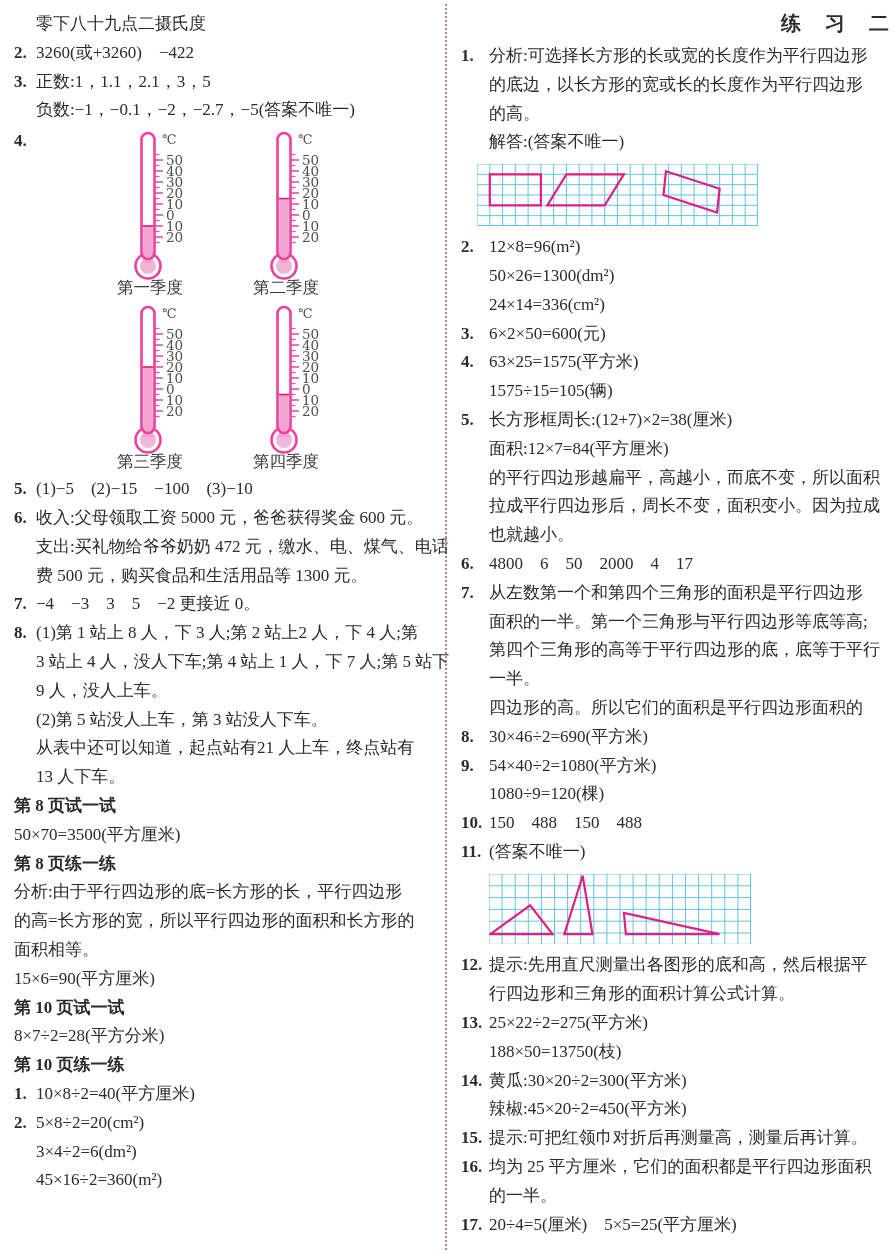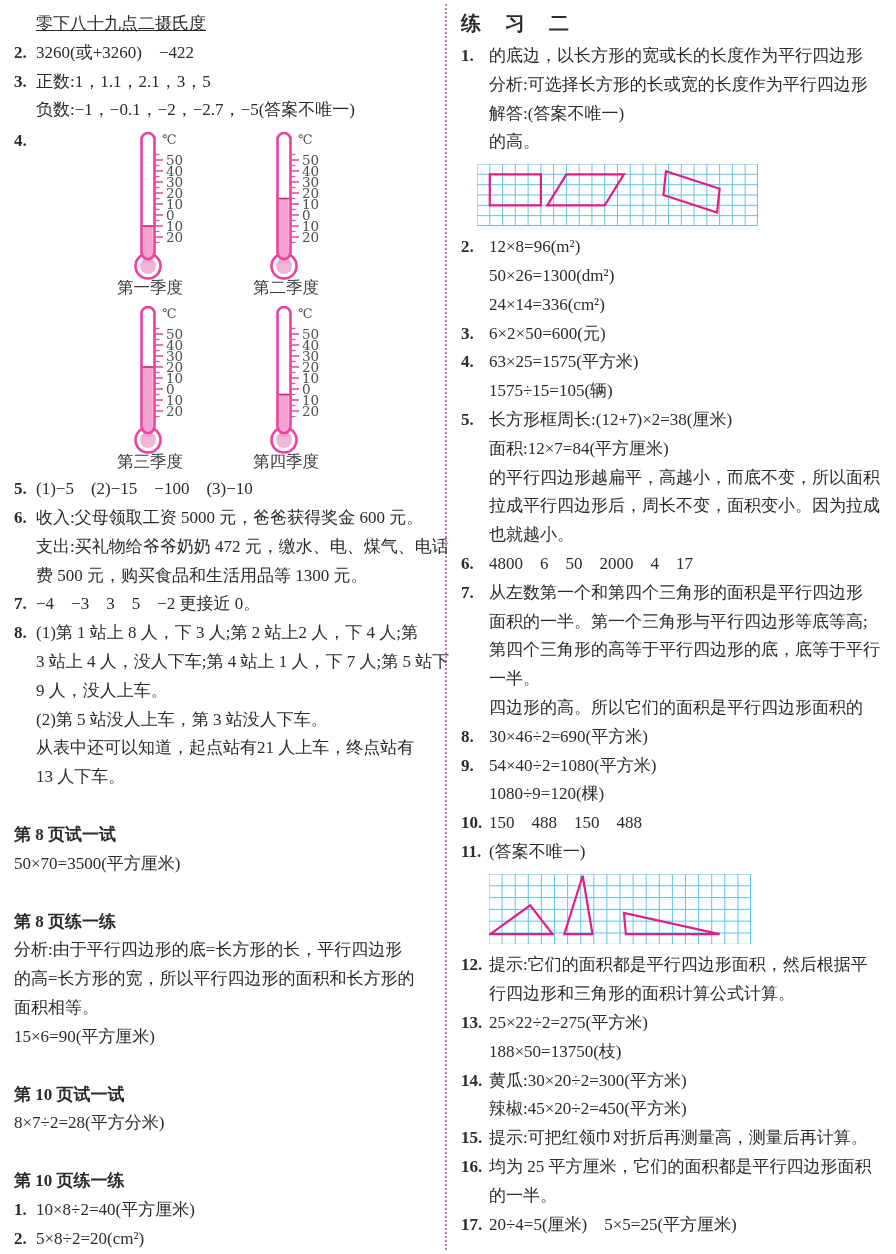--- a/index.html
+++ b/index.html
@@ -6,27 +6,27 @@
   body{
     width:896px;height:1254px;position:relative;overflow:hidden;
     background:#ffffff;color:#2b2b2b;
     font-family:"Liberation Serif","DejaVu Serif",serif;
     font-size:17px;
   }
   #left-col{position:absolute;left:14px;top:10px;width:426px;}
   #right-col{position:absolute;left:461px;top:6px;width:430px;}
   #divider{position:absolute;left:445px;top:4px;height:1246px;width:0;}
   .line{line-height:28.8px;white-space:nowrap;}
-  .heading{line-height:28.8px;font-weight:bold;white-space:nowrap;margin-top:29px;}
+  .heading{line-height:28.8px;font-weight:bold;white-space:nowrap;}
   .item{position:relative;}
   .item > .num{position:absolute;left:0;top:0;line-height:28.8px;font-weight:bold;}
   #left-col .item{padding-left:22px;}
   #right-col .item{padding-left:28px;}
-  .indented{margin-left:22px;text-decoration:underline;}
-  .ex-title{text-align:left;font-size:20px;font-weight:bold;line-height:34px;margin-bottom:2px;letter-spacing:2px;}
+  .indented{margin-left:22px;}
+  .ex-title{text-align:right;font-size:20px;font-weight:bold;line-height:34px;margin-bottom:2px;letter-spacing:2px;}
   .fig{line-height:0;}
   .fig-grid1{margin:7px 0 7px -12px;}
   .fig-grid2{margin:7px 0 7px 0;}
   .thermo-figure{display:grid;grid-template-columns:118px 118px;column-gap:18px;row-gap:2px;margin:2px 0 2px 70px;}
   svg{display:block;}
 </style>
 </head>
 <body style="background: rgb(255, 255, 255); color: rgb(43, 43, 43);">
 
 <div id="divider" style="border-left: 2.5px dotted rgb(182, 120, 182);"></div>
@@ -253,24 +253,24 @@
       </div>
     </div>
   </div>
 
 <div id="right-col">
   <div class="ex-title">练　习　二</div>
   <div id="right-blocks">
       <div class="item">
         <span class="num">1.</span>
         <div class="content">
+          <div class="line">分析:可选择长方形的长或宽的长度作为平行四边形</div>
           <div class="line">的底边，以长方形的宽或长的长度作为平行四边形</div>
-          <div class="line">分析:可选择长方形的长或宽的长度作为平行四边形</div>
+          <div class="line">的高。</div>
           <div class="line">解答:(答案不唯一)</div>
-          <div class="line">的高。</div>
           <div class="fig fig-grid1">
             <svg width="280.94" height="61.980000000000004" viewBox="0 0 280.94 61.980000000000004">
               <line x1="0" y1="0" x2="0" y2="61.980000000000004" stroke="#62c4e6" stroke-width="1"></line>
               <line x1="12.77" y1="0" x2="12.77" y2="61.980000000000004" stroke="#62c4e6" stroke-width="1"></line>
               <line x1="25.54" y1="0" x2="25.54" y2="61.980000000000004" stroke="#62c4e6" stroke-width="1"></line>
               <line x1="38.31" y1="0" x2="38.31" y2="61.980000000000004" stroke="#62c4e6" stroke-width="1"></line>
               <line x1="51.08" y1="0" x2="51.08" y2="61.980000000000004" stroke="#62c4e6" stroke-width="1"></line>
               <line x1="63.849999999999994" y1="0" x2="63.849999999999994" y2="61.980000000000004" stroke="#62c4e6" stroke-width="1"></line>
               <line x1="76.62" y1="0" x2="76.62" y2="61.980000000000004" stroke="#62c4e6" stroke-width="1"></line>
               <line x1="89.39" y1="0" x2="89.39" y2="61.980000000000004" stroke="#62c4e6" stroke-width="1"></line>
@@ -406,21 +406,21 @@
               <polygon points="1.31,60.18 63.535,60.18 41.134,31.27" fill="none" stroke="#e01f84" stroke-width="2.2" stroke-linejoin="miter"></polygon>
               <polygon points="75.325,60.18 103.49,60.18 93.665,1.77" fill="none" stroke="#e01f84" stroke-width="2.2" stroke-linejoin="miter"></polygon>
               <polygon points="134.93,38.94 136.89499999999998,60.18 230.56,60.18" fill="none" stroke="#e01f84" stroke-width="2.2" stroke-linejoin="miter"></polygon>
             </svg>
           </div>
         </div>
       </div>
       <div class="item">
         <span class="num">12.</span>
         <div class="content">
-          <div class="line">提示:它们的面积都是平行四边形面积，然后根据平</div>
+          <div class="line">提示:先用直尺测量出各图形的底和高，然后根据平</div>
           <div class="line">行四边形和三角形的面积计算公式计算。</div>
         </div>
       </div>
       <div class="item">
         <span class="num">13.</span>
         <div class="content">
           <div class="line">25×22÷2=275(平方米)</div>
           <div class="line">188×50=13750(枝)</div>
         </div>
       </div>

